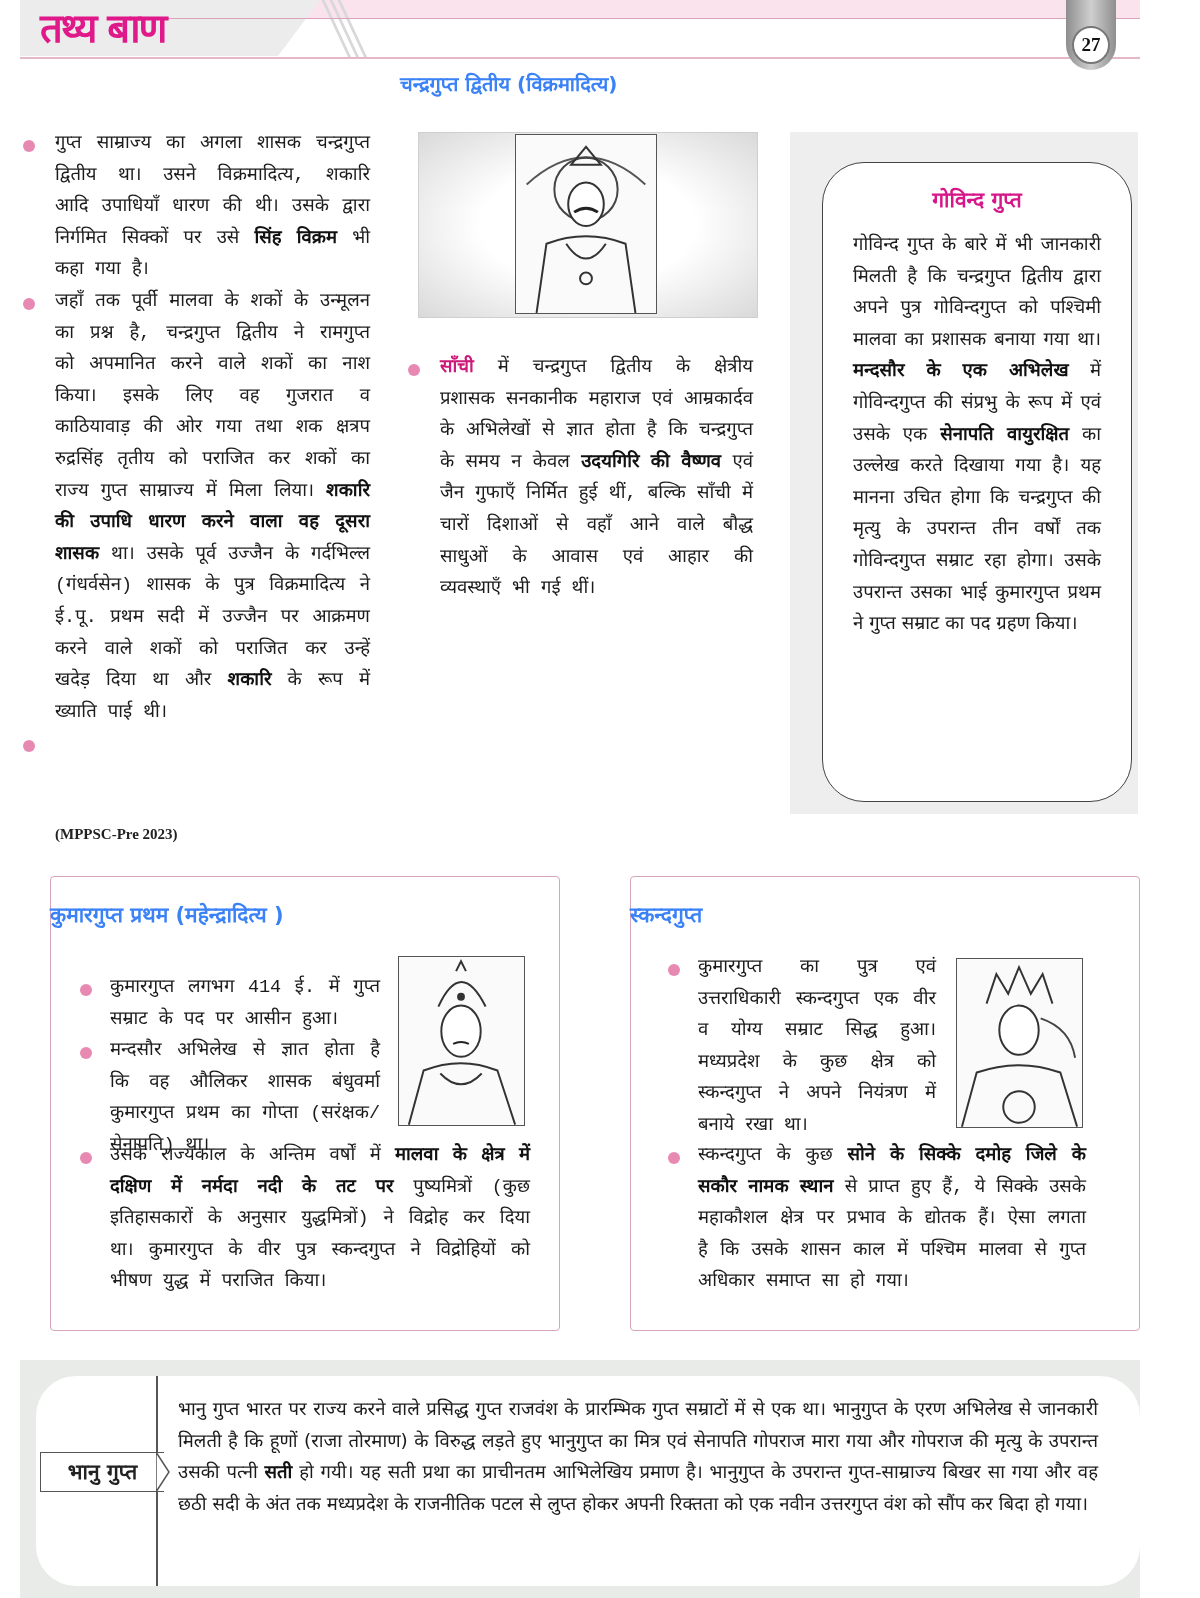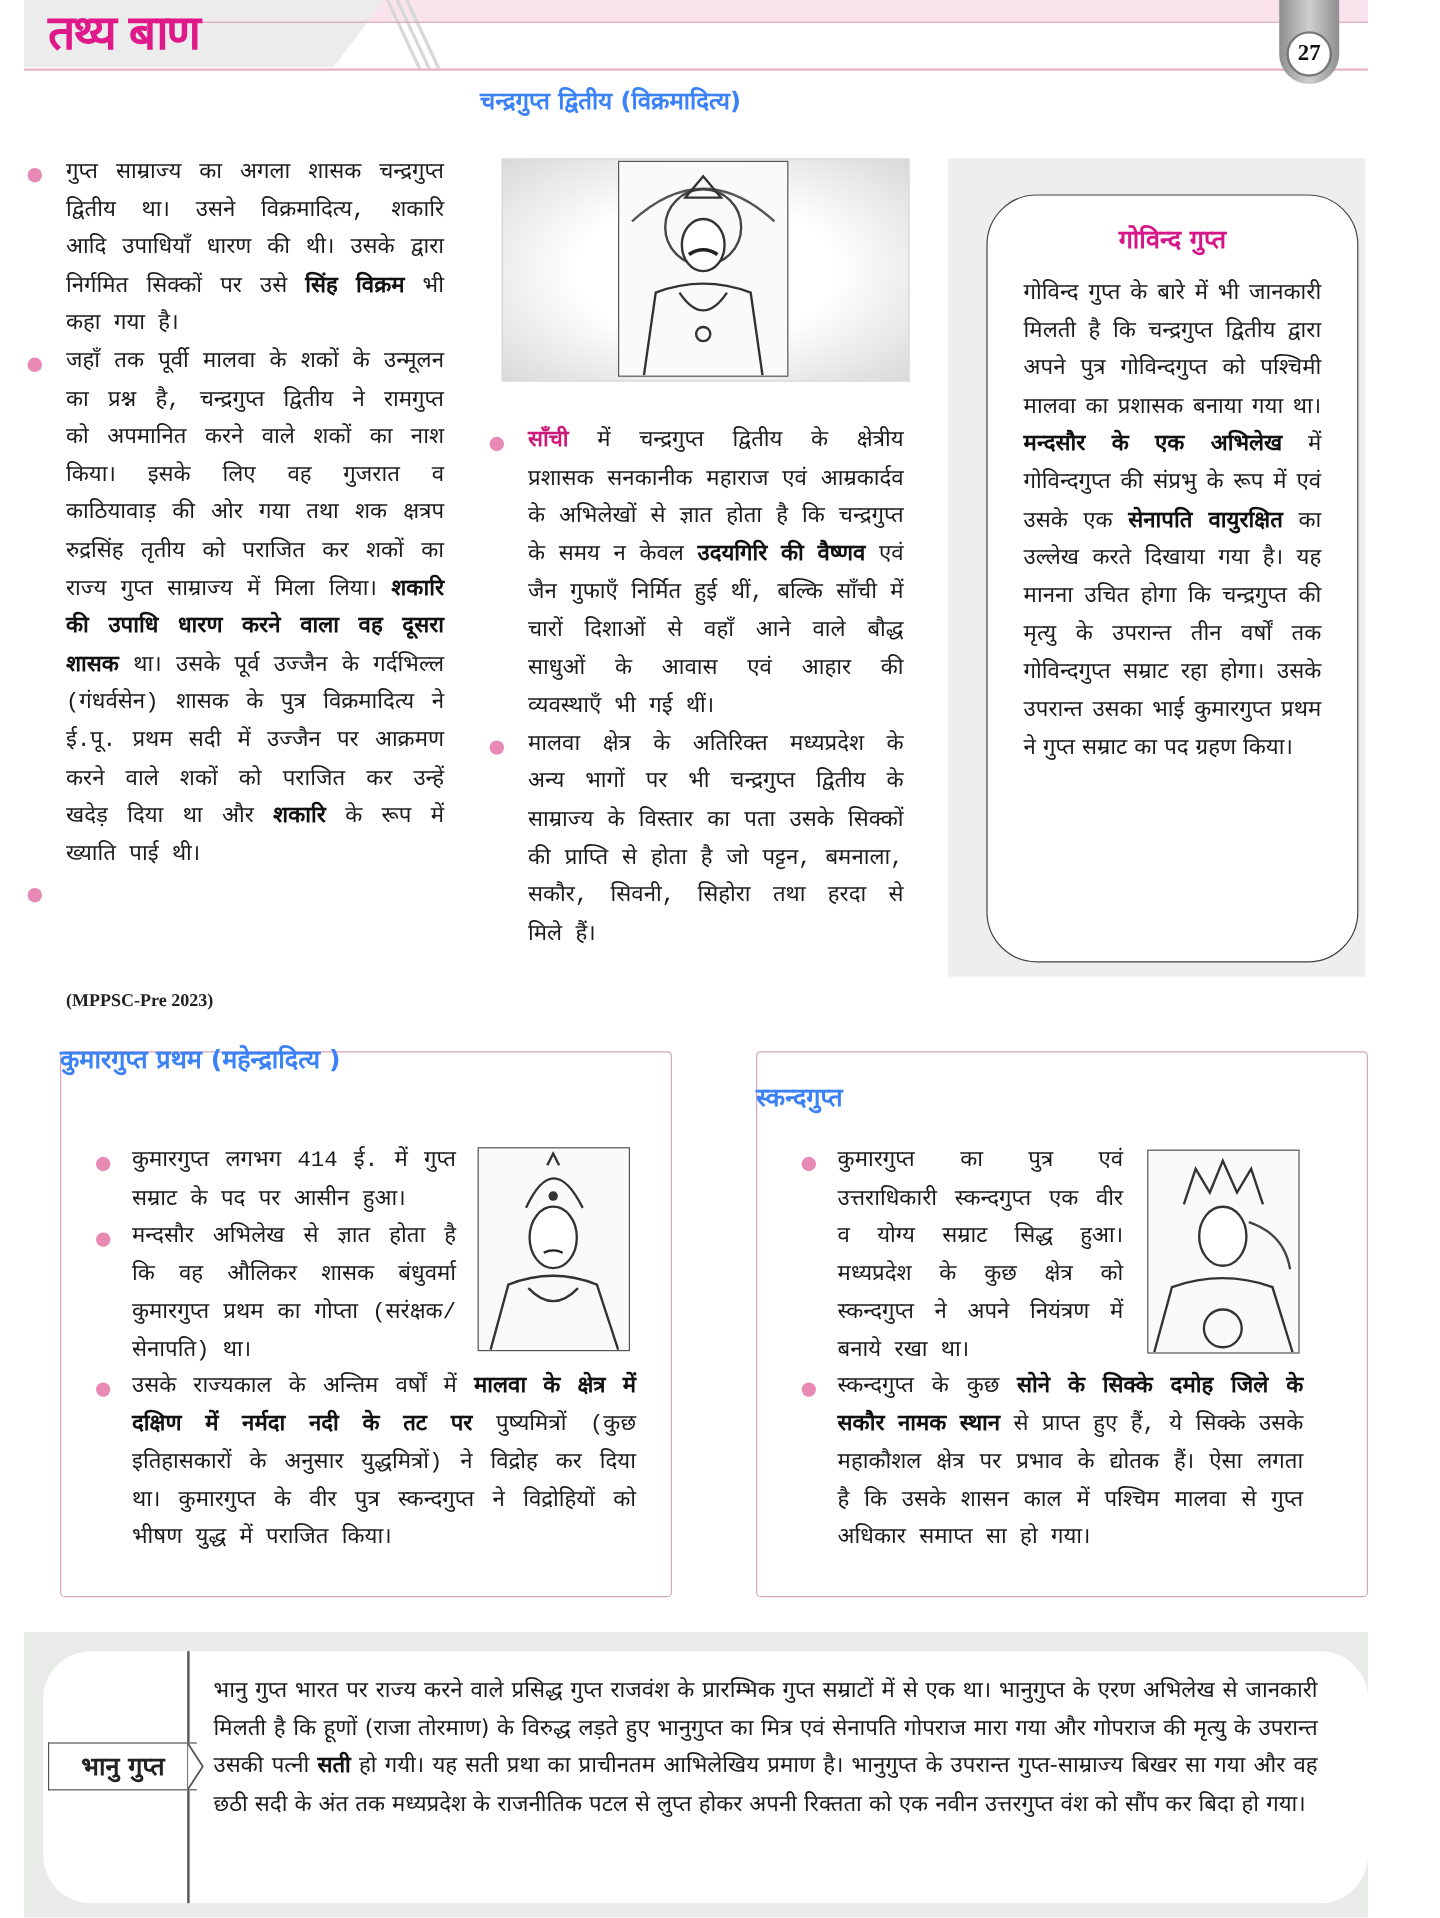--- a/index.html
+++ b/index.html
@@ -53,23 +53,23 @@
   .govind-inner { position: absolute; left: 822px; top: 162px; width: 310px; height: 640px; background: #ffffff;
     border: 1.5px solid #444; border-radius: 42px; }
   .govind-title { position: absolute; left: 822px; top: 185px; width: 310px; text-align: center; font-size: 21px; font-weight: bold; color: #d6178a; }
   .col-govind { left: 853px; top: 228px; width: 248px; }
 
   
   .torn-box { position: absolute; border: 1.5px solid #d6a5bb; background: #fff; border-radius: 4px; }
   .box-kumara { left: 50px; top: 876px; width: 510px; height: 455px; }
   .box-skanda { left: 630px; top: 876px; width: 510px; height: 455px; }
   .box-title { font-size: 21px; }
-  .t-kumara { left: 50px; top: 868px; width: 510px; }
+  .t-kumara { left: 50px; top: 900px; width: 510px; }
   .t-skanda { left: 630px; top: 900px; width: 510px; }
-  .col-kumara-a { left: 110px; top: 952px; width: 270px; }
+  .col-kumara-a { left: 110px; top: 972px; width: 270px; }
   .col-kumara-b { left: 110px; top: 1140px; width: 420px; }
   .col-skanda-a { left: 698px; top: 952px; width: 238px; }
   .col-skanda-b { left: 698px; top: 1140px; width: 388px; }
   .col-kumara-a .bullet, .col-kumara-b .bullet, .col-skanda-a .bullet, .col-skanda-b .bullet { left: -30px; top: 12px; }
   .p2 { left: 398px; top: 956px; width: 127px; height: 170px; }
   .p3 { left: 956px; top: 958px; width: 127px; height: 170px; }
 
   
   .bhanu-outer { position: absolute; left: 20px; top: 1360px; width: 1120px; height: 238px; background: #e9ebe9; }
   .bhanu-inner { position: absolute; left: 36px; top: 1376px; width: 1104px; height: 210px; background: #fff; border-radius: 40px; }
@@ -114,21 +114,20 @@
     <ellipse cx="70" cy="70" rx="18" ry="22" fill="#fff" stroke="#333" stroke-width="2"></ellipse>
     <path d="M58 78 Q70 70 82 78" fill="none" stroke="#222" stroke-width="3"></path>
     <path d="M20 180 L30 110 Q70 95 110 110 L120 180" fill="none" stroke="#333" stroke-width="2"></path>
     <path d="M50 110 Q70 140 90 110" fill="none" stroke="#333" stroke-width="2"></path>
     <circle cx="70" cy="145" r="6" fill="none" stroke="#333" stroke-width="2"></circle>
   </svg>
 </div>
 
 <div class="col col-center">
     <p class="bullet-item"><span class="bullet"></span><span><b class="pink">साँची</b><span> में चन्द्रगुप्त द्वितीय के क्षेत्रीय प्रशासक सनकानीक महाराज एवं आम्रकार्दव के अभिलेखों से ज्ञात होता है कि चन्द्रगुप्त के समय न केवल </span><b>उदयगिरि की वैष्णव</b><span> एवं जैन गुफाएँ निर्मित हुई थीं, बल्कि साँची में चारों दिशाओं से वहाँ आने वाले बौद्ध साधुओं के आवास एवं आहार की व्यवस्थाएँ भी गई थीं।</span></span></p>
-    <p class="bullet-item"><span class="bullet"></span><span><span>मालवा क्षेत्र के अतिरिक्त मध्यप्रदेश के अन्य भागों पर भी चन्द्रगुप्त द्वितीय के साम्राज्य के विस्तार का पता उसके सिक्कों की प्राप्ति से होता है जो पट्टन, बमनाला, सकौर, सिवनी, सिहोरा तथा हरदा से मिले हैं।</span></span></p>
   </div>
 
 <div class="govind-outer"></div>
 <div class="govind-inner"></div>
 <div class="govind-title">गोविन्द गुप्त</div>
 <div class="col col-govind"><span>गोविन्द गुप्त के बारे में भी जानकारी मिलती है कि चन्द्रगुप्त द्वितीय द्वारा अपने पुत्र गोविन्दगुप्त को पश्चिमी मालवा का प्रशासक बनाया गया था। </span><b>मन्दसौर के एक अभिलेख</b><span> में गोविन्दगुप्त की संप्रभु के रूप में एवं उसके एक </span><b>सेनापति वायुरक्षित</b><span> का उल्लेख करते दिखाया गया है। यह मानना उचित होगा कि चन्द्रगुप्त की मृत्यु के उपरान्त तीन वर्षों तक गोविन्दगुप्त सम्राट रहा होगा। उसके उपरान्त उसका भाई कुमारगुप्त प्रथम ने गुप्त सम्राट का पद ग्रहण किया।</span></div>
 
 <div class="torn-box box-kumara"></div>
 <div class="section-title box-title t-kumara">कुमारगुप्त प्रथम (महेन्द्रादित्य )</div>
 <div class="col col-kumara-a">

